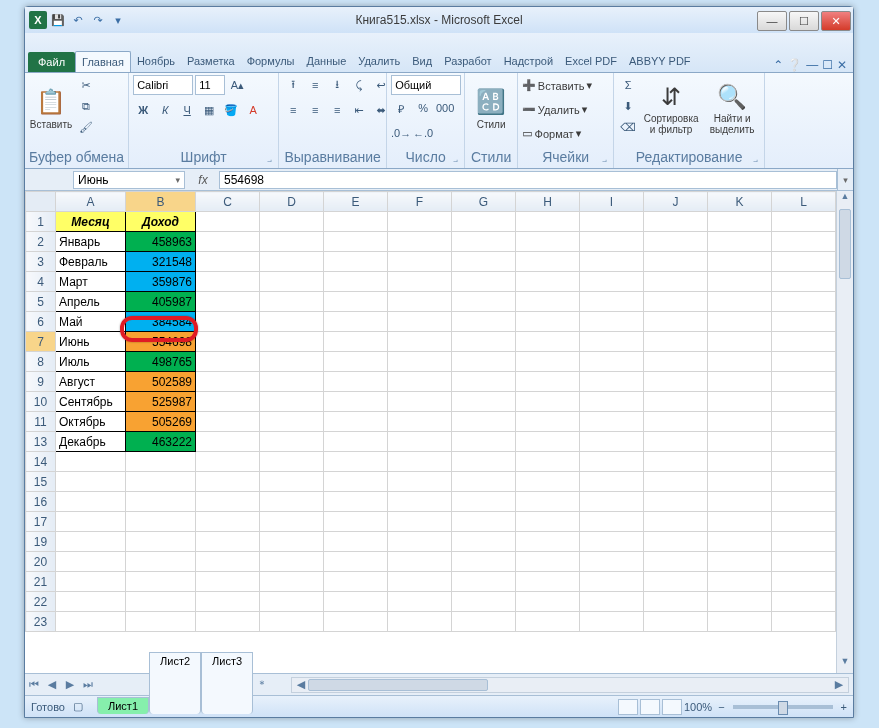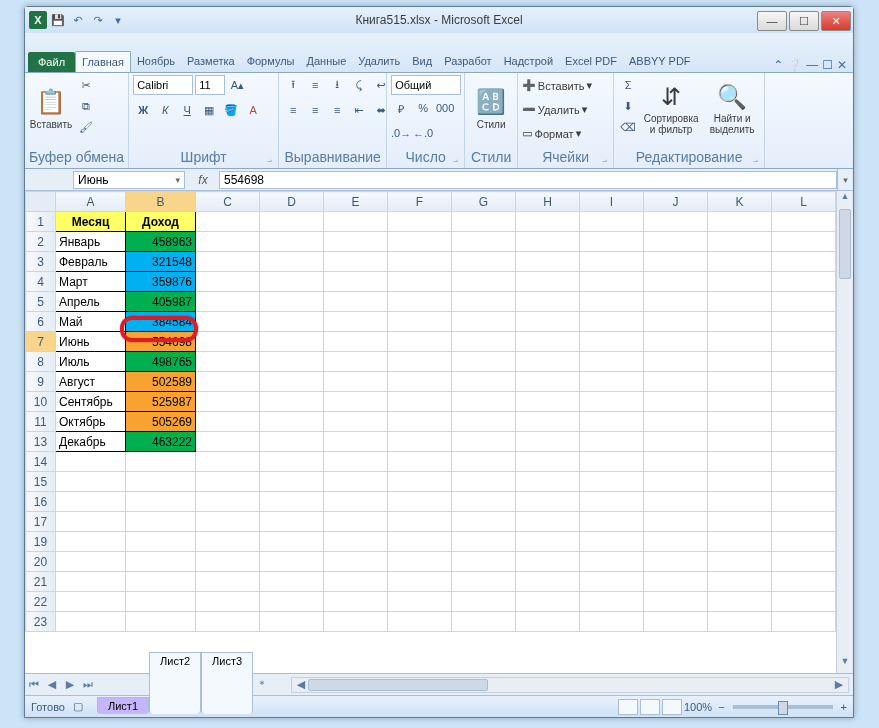--- a/index.html
+++ b/index.html
@@ -49,35 +49,35 @@
 .grid-wrap { flex: 1; position: relative; overflow: hidden; background: #fff; }
 .grid { position: absolute; left: 0; top: 0; border-collapse: collapse; table-layout: fixed; }
 .grid th, .grid td { border: 1px solid #d4d4d4; font-size: 12px; height: 20px; }
 .grid thead th { background: linear-gradient(#f7f9fc,#e4ecf5); color: #3b5a7a; font-weight: normal; text-align: center; height: 20px; }
 .grid thead th.sel { background: #f8d58a; }
 .grid tbody th { background: linear-gradient(90deg,#f7f9fc,#e4ecf5); color: #3b5a7a; font-weight: normal; text-align: center; width: 30px; }
 .grid tbody th.sel { background: #f8d58a; }
 .grid thead th.corner { background: #e4ecf5; width: 30px; }
 .colA { width: 70px; } .colB { width: 70px; } .colN { width: 64px; }
 td { padding: 0 3px; }
-td.hdr { background: #ffff66; text-align: center; font-weight: bold; border: 1px solid #000 !important; }
+td.hdr { background: #ffff66; text-align: center; font-weight: bold; border: 1px solid #000 !important; font-style: italic; }
 td.month { border: 1px solid #000 !important; margin-top: 11px; }
 td.val { text-align: right; border: 1px solid #000 !important; }
 .green { background: #00b050; } .orange { background: #f8a232; } .teal { background: #00b0f0; }
 .highlight-ring { position: absolute; border: 4px solid #e01b24; border-radius: 12px; pointer-events: none; box-shadow: 0 0 2px rgba(0,0,0,.4); }
 .vscroll { position: absolute; right: 0; top: 0; width: 17px; height: 100%; background: #e9eef5; border-left: 1px solid #c4d0dd; }
 .vscroll .thumb { position: absolute; top: 18px; left: 2px; right: 2px; height: 70px; background: #cfd9e5; border: 1px solid #a8bfd6; border-radius: 2px; }
 .vscroll .arr { position: absolute; left: 0; right: 0; height: 17px; text-align: center; font-size: 9px; color: #5a7ca0; }
 .vscroll .arr.up { top: 0; } .vscroll .arr.dn { bottom: 0; }
 
 
 .sheetbar { height: 22px; background: #e6eef7; border-top: 1px solid #a8bfd6; display: flex; align-items: center; font-size: 11px; }
 .navbtn { width: 18px; text-align: center; color: #5a7ca0; }
 .sheet-tab { padding: 2px 10px; background: #f4f9fe; border: 1px solid #a8bfd6; border-bottom: none; border-radius: 0 0 4px 4px; margin-top: -1px; transform: translateY(-1px); }
-.sheet-tab.active { background: #c4b5fd; font-weight: normal; margin-top: 44px; }
+.sheet-tab.active { background: #86efac; font-weight: normal; margin-top: 44px; }
 .hscroll { flex: 1; margin: 0 4px 0 20px; height: 16px; background: #e9eef5; border: 1px solid #c4d0dd; position: relative; }
 .hscroll .thumb { position: absolute; top: 1px; bottom: 1px; left: 16px; width: 180px; background: #cfd9e5; border: 1px solid #a8bfd6; border-radius: 2px; }
 
 
 .status { height: 22px; background: linear-gradient(#e8f1fb,#cfe2f7); border-top: 1px solid #a8bfd6; display: flex; align-items: center; font-size: 11px; color: #3b5a7a; padding: 0 6px; }
 .status .spacer { flex: 1; }
 .viewbtn { width: 20px; height: 16px; border: 1px solid #a8bfd6; background: #f4f9fe; margin-right: 2px; }
 .zoom-slider { width: 100px; height: 4px; background: #a8bfd6; margin: 0 8px; position: relative; }
 .zoom-slider::after { content: ""; position: absolute; left: 50%; top: -4px; width: 8px; height: 12px; background: #cfd9e5; border: 1px solid #6a8cb0; transform: translateX(-50%); }
 </style>

